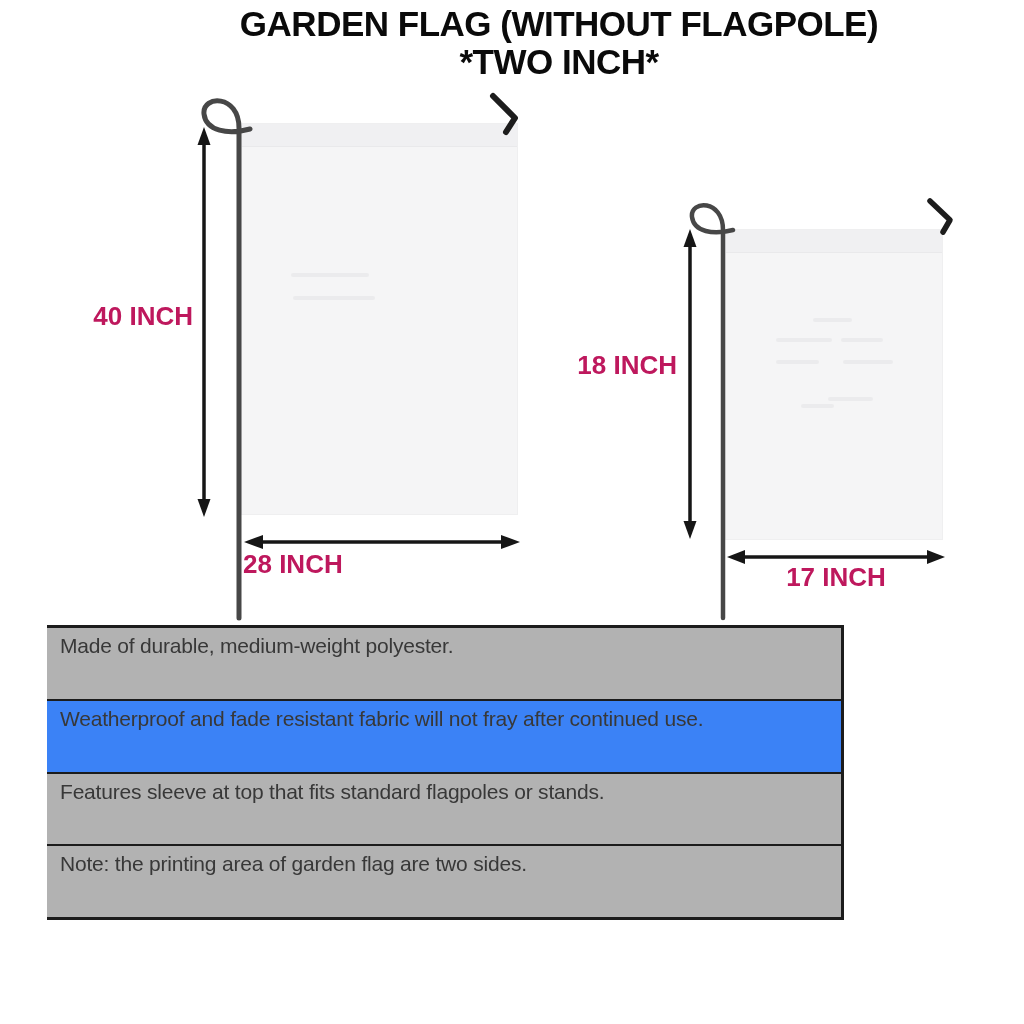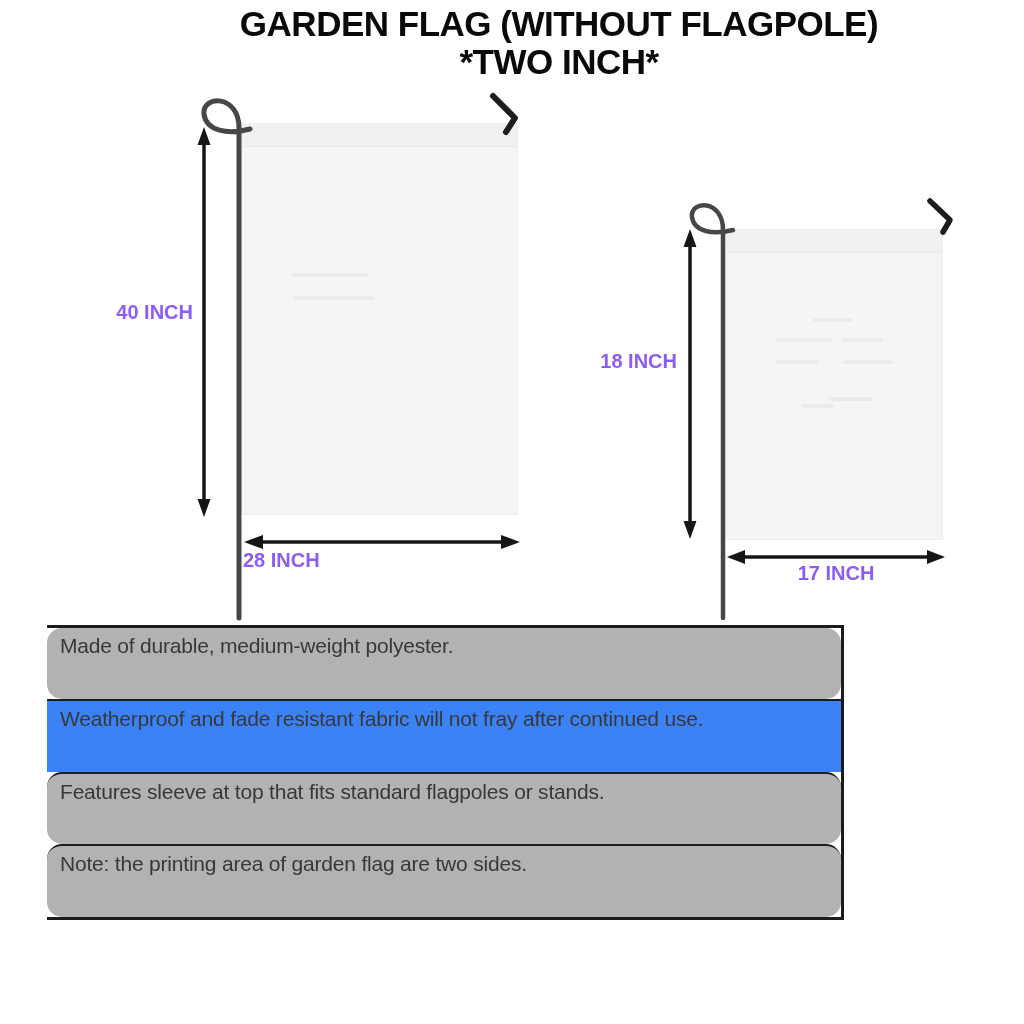--- a/index.html
+++ b/index.html
@@ -40,22 +40,22 @@
   }
 
   .flag-large { left: 194px; top: 123px; width: 277px; height: 392px; }
   .flag-small { left: 678px; top: 229px; width: 218px; height: 311px; }
 
   svg.overlay { position: absolute; overflow: visible; }
 
   
   .dim-label {
     position: absolute;
-    font-weight: 700; font-size: 20px;
-    color: #8b5cf6;
+    font-weight: 700; font-size: 26px;
+    color: #be185d;
   }
   .lbl-40 { left: 28px;  top: 301px; width: 118px; text-align: right; }
   .lbl-28 { left: 196px; top: 549px; width: 278px; text-align: left; }
   .lbl-18 { left: 512px; top: 350px; width: 118px; text-align: right; }
   .lbl-12 { left: 679px; top: 562px; width: 220px; text-align: center; }
 
   
   .spec-box {
     position: absolute; left: -3px; top: 625px;
     width: 800px; height: 295px;
@@ -66,21 +66,21 @@
   .spec-row {
     flex: 1;
     box-sizing: border-box;
     padding: 6px 0 0 13px;
     font-size: 21px;
     letter-spacing: -0.2px;
     color: var(--text-dark, #383838);
     white-space: nowrap; overflow: hidden;
   }
   .spec-row + .spec-row { border-top: 2px solid var(--border-black, #1c1c1c); }
-  .spec-row.shaded { background: var(--bar-gray, #b2b2b2); border-radius: 15px; }
+  .spec-row.shaded { background: var(--bar-gray, #b2b2b2); }
   .spec-row.plain  { background: #3b82f6; }
 </style>
 </head>
 <body>
 
 <div id="canvas">
 
   <div class="title">
     <div class="line">GARDEN FLAG (WITHOUT FLAGPOLE)</div>
     <div class="line">*TWO INCH*</div>

